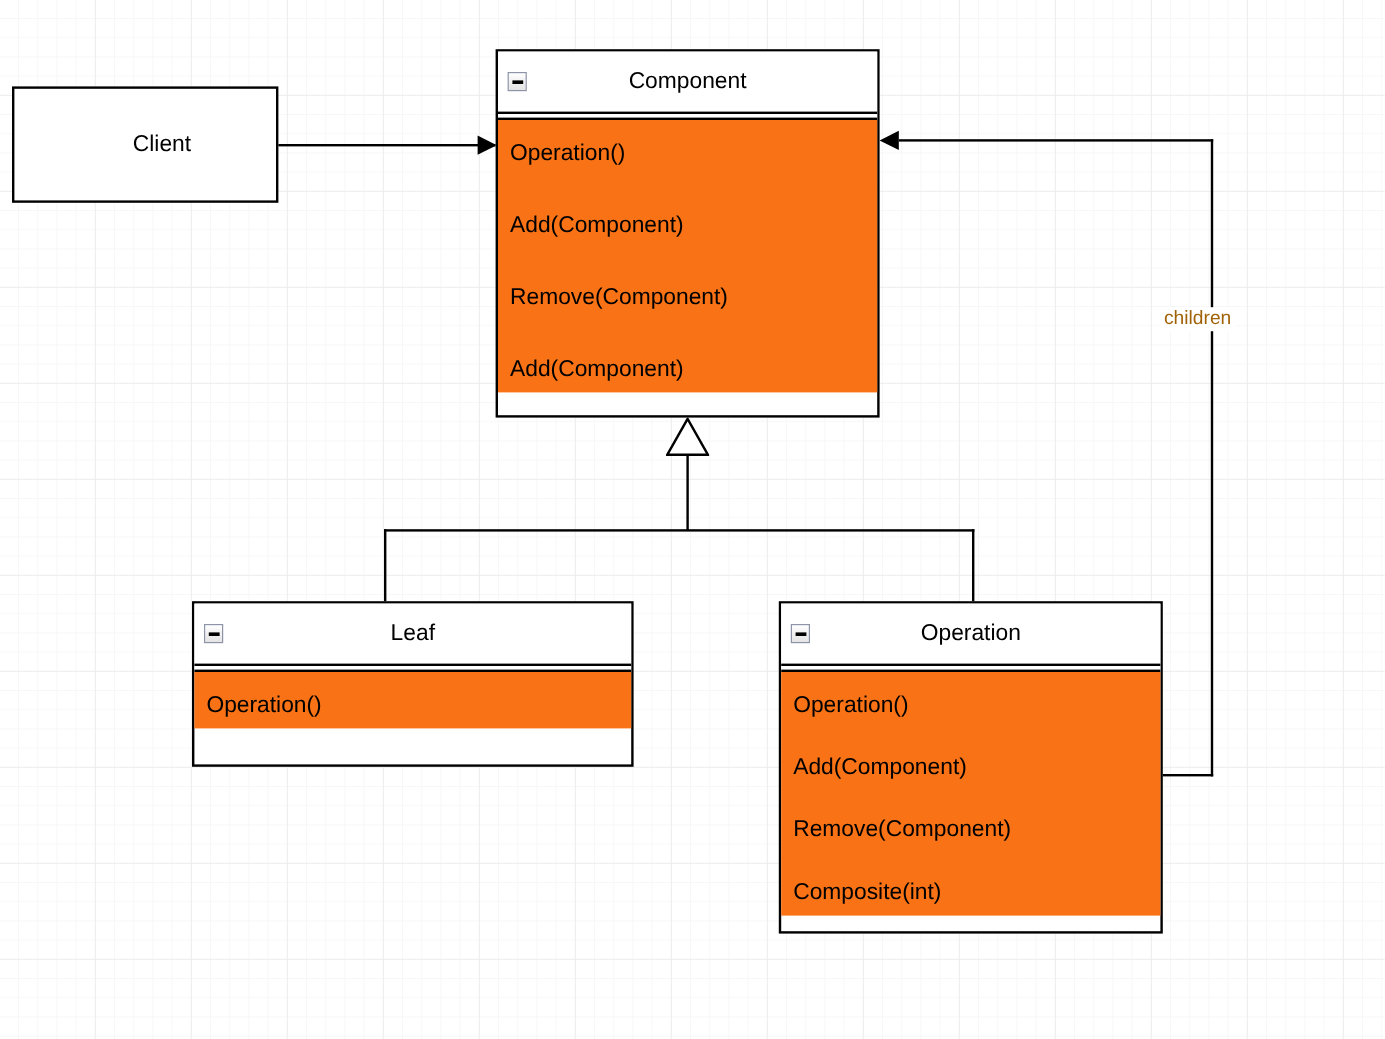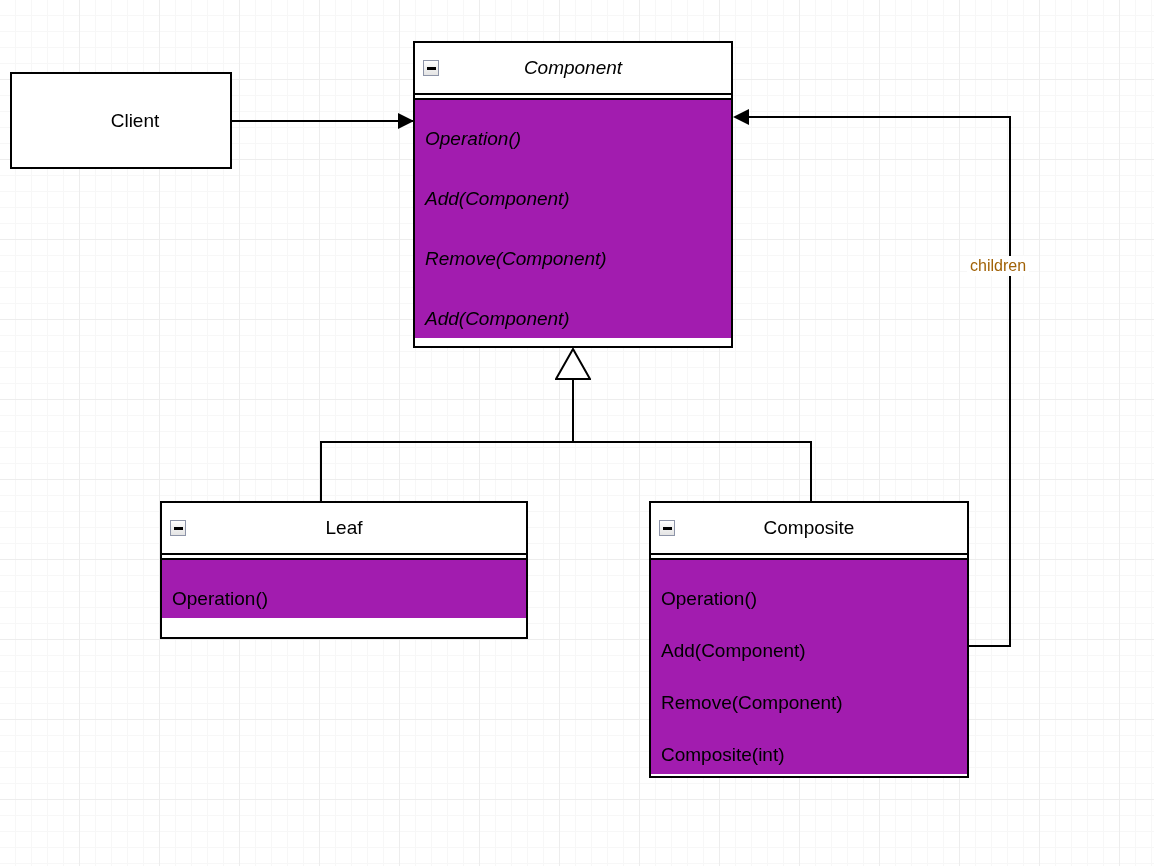--- a/index.html
+++ b/index.html
@@ -58,21 +58,21 @@
     height: 3px;
     background: #ffffff;
     border-bottom: 2px solid #000000;
   }
   .uml-title {
     font-size: 19px;
     color: #000000;
     text-align: center;
     padding: 0 26px;
   }
-  .italic { font-style: italic; }
+  .italic { }
 
   .collapse-icon {
     position: absolute;
     left: 8px;
     top: 50%;
     transform: translateY(-50%);
     width: 16px;
     height: 16px;
     box-sizing: border-box;
     border: 1px solid #8d94a8;
@@ -82,22 +82,22 @@
     justify-content: center;
   }
   .collapse-icon .bar {
     width: 9px;
     height: 3px;
     background: #000000;
   }
 
   .uml-members {
     box-sizing: border-box;
-    padding: 29px 0 10px 10px;
-    background: #a21caf;
+    padding: 18px 0 10px 10px;
+    background: #f97316;
   }
   .member {
     font-size: 19px;
     color: #000000;
     line-height: 1;
     margin-bottom: 41px;
     white-space: nowrap;
   }
   .member:last-child { margin-bottom: 0; }
 
@@ -205,21 +205,21 @@
     <div class="uml-members">
       <div class="member">Operation()</div>
     </div>
   </div>
 
   <div class="uml-box" style="left:649px; top:501px; width:320px; height:277px;">
     <div class="uml-header">
       <span class="collapse-icon">
         <span class="bar"></span>
       </span>
-      <span class="uml-title">Composite</span>
+      <span class="uml-title">Operation</span>
     </div>
     <div class="uml-header-gap"></div>
     <div class="uml-members">
       <div class="member" style="margin-bottom:33px;">Operation()</div>
       <div class="member" style="margin-bottom:33px;">Add(Component)</div>
       <div class="member" style="margin-bottom:33px;">Remove(Component)</div>
       <div class="member">Composite(int)</div>
     </div>
   </div>
 

